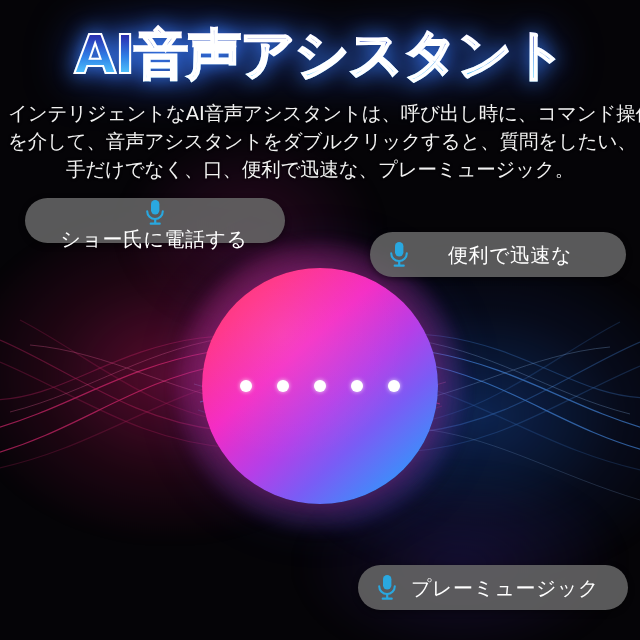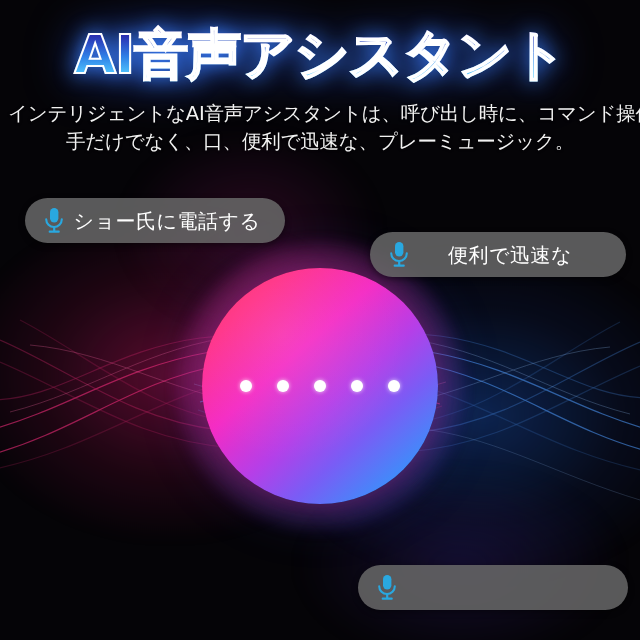--- a/index.html
+++ b/index.html
@@ -141,21 +141,21 @@
     flex:1 1 auto;
     text-align:center;
     color:#ffffff;
     font-size:20px;
     line-height:22px;
     letter-spacing:0.5px;
     padding:0 6px 0 4px;
     white-space:nowrap;
   }
 
-  #pill-call    { left:25px;  top:198px; width:260px; }
+  #pill-call    { left:25px;  top:198px; width:260px;flex-direction:column; }
   #pill-alipay  { left:370px; top:232px; width:256px; }
   #pill-map     { left:20px;  top:505px; width:263px; }
   #pill-music   { left:358px; top:565px; width:270px; }
 </style>
 </head>
 <body>
 
 <div id="stage">
 
   <div class="bg-layer">
@@ -195,20 +195,21 @@
       </g>
     </svg>
   </div>
 
   <div class="title-wrap">
     <span class="title">AI音声アシスタント</span>
   </div>
 
   <div class="desc">
     <div>インテリジェントなAI音声アシスタントは、呼び出し時に、コマンド操作</div>
+    <div>を介して、音声アシスタントをダブルクリックすると、質問をしたい、</div>
     <div>手だけでなく、口、便利で迅速な、プレーミュージック。</div>
   </div>
 
   <div class="halo"></div>
   <div class="sphere">
     <div class="shade"></div>
     <div class="dots">
       <span class="dot"></span>
       <span class="dot"></span>
       <span class="dot"></span>
@@ -238,15 +239,16 @@
   </div>
 
 
   <div class="pill" id="pill-music">
     <svg class="mic" viewBox="0 0 26 30">
       <rect x="9" y="2" width="8.4" height="14.5" rx="4.2" fill="#29a8e0"></rect>
       <path d="M5.2 13.2 a7.8 7.8 0 0 0 15.6 0" fill="none" stroke="#29a8e0" stroke-width="2.1" stroke-linecap="round"></path>
       <rect x="12.1" y="20.4" width="2.2" height="4.6" fill="#29a8e0"></rect>
       <rect x="7.6" y="24.6" width="11.2" height="2.1" rx="1.05" fill="#29a8e0"></rect>
     </svg>
+    <span class="pill-label">プレーミュージック</span>
   </div>
 
 </div>
 
 </body></html>

